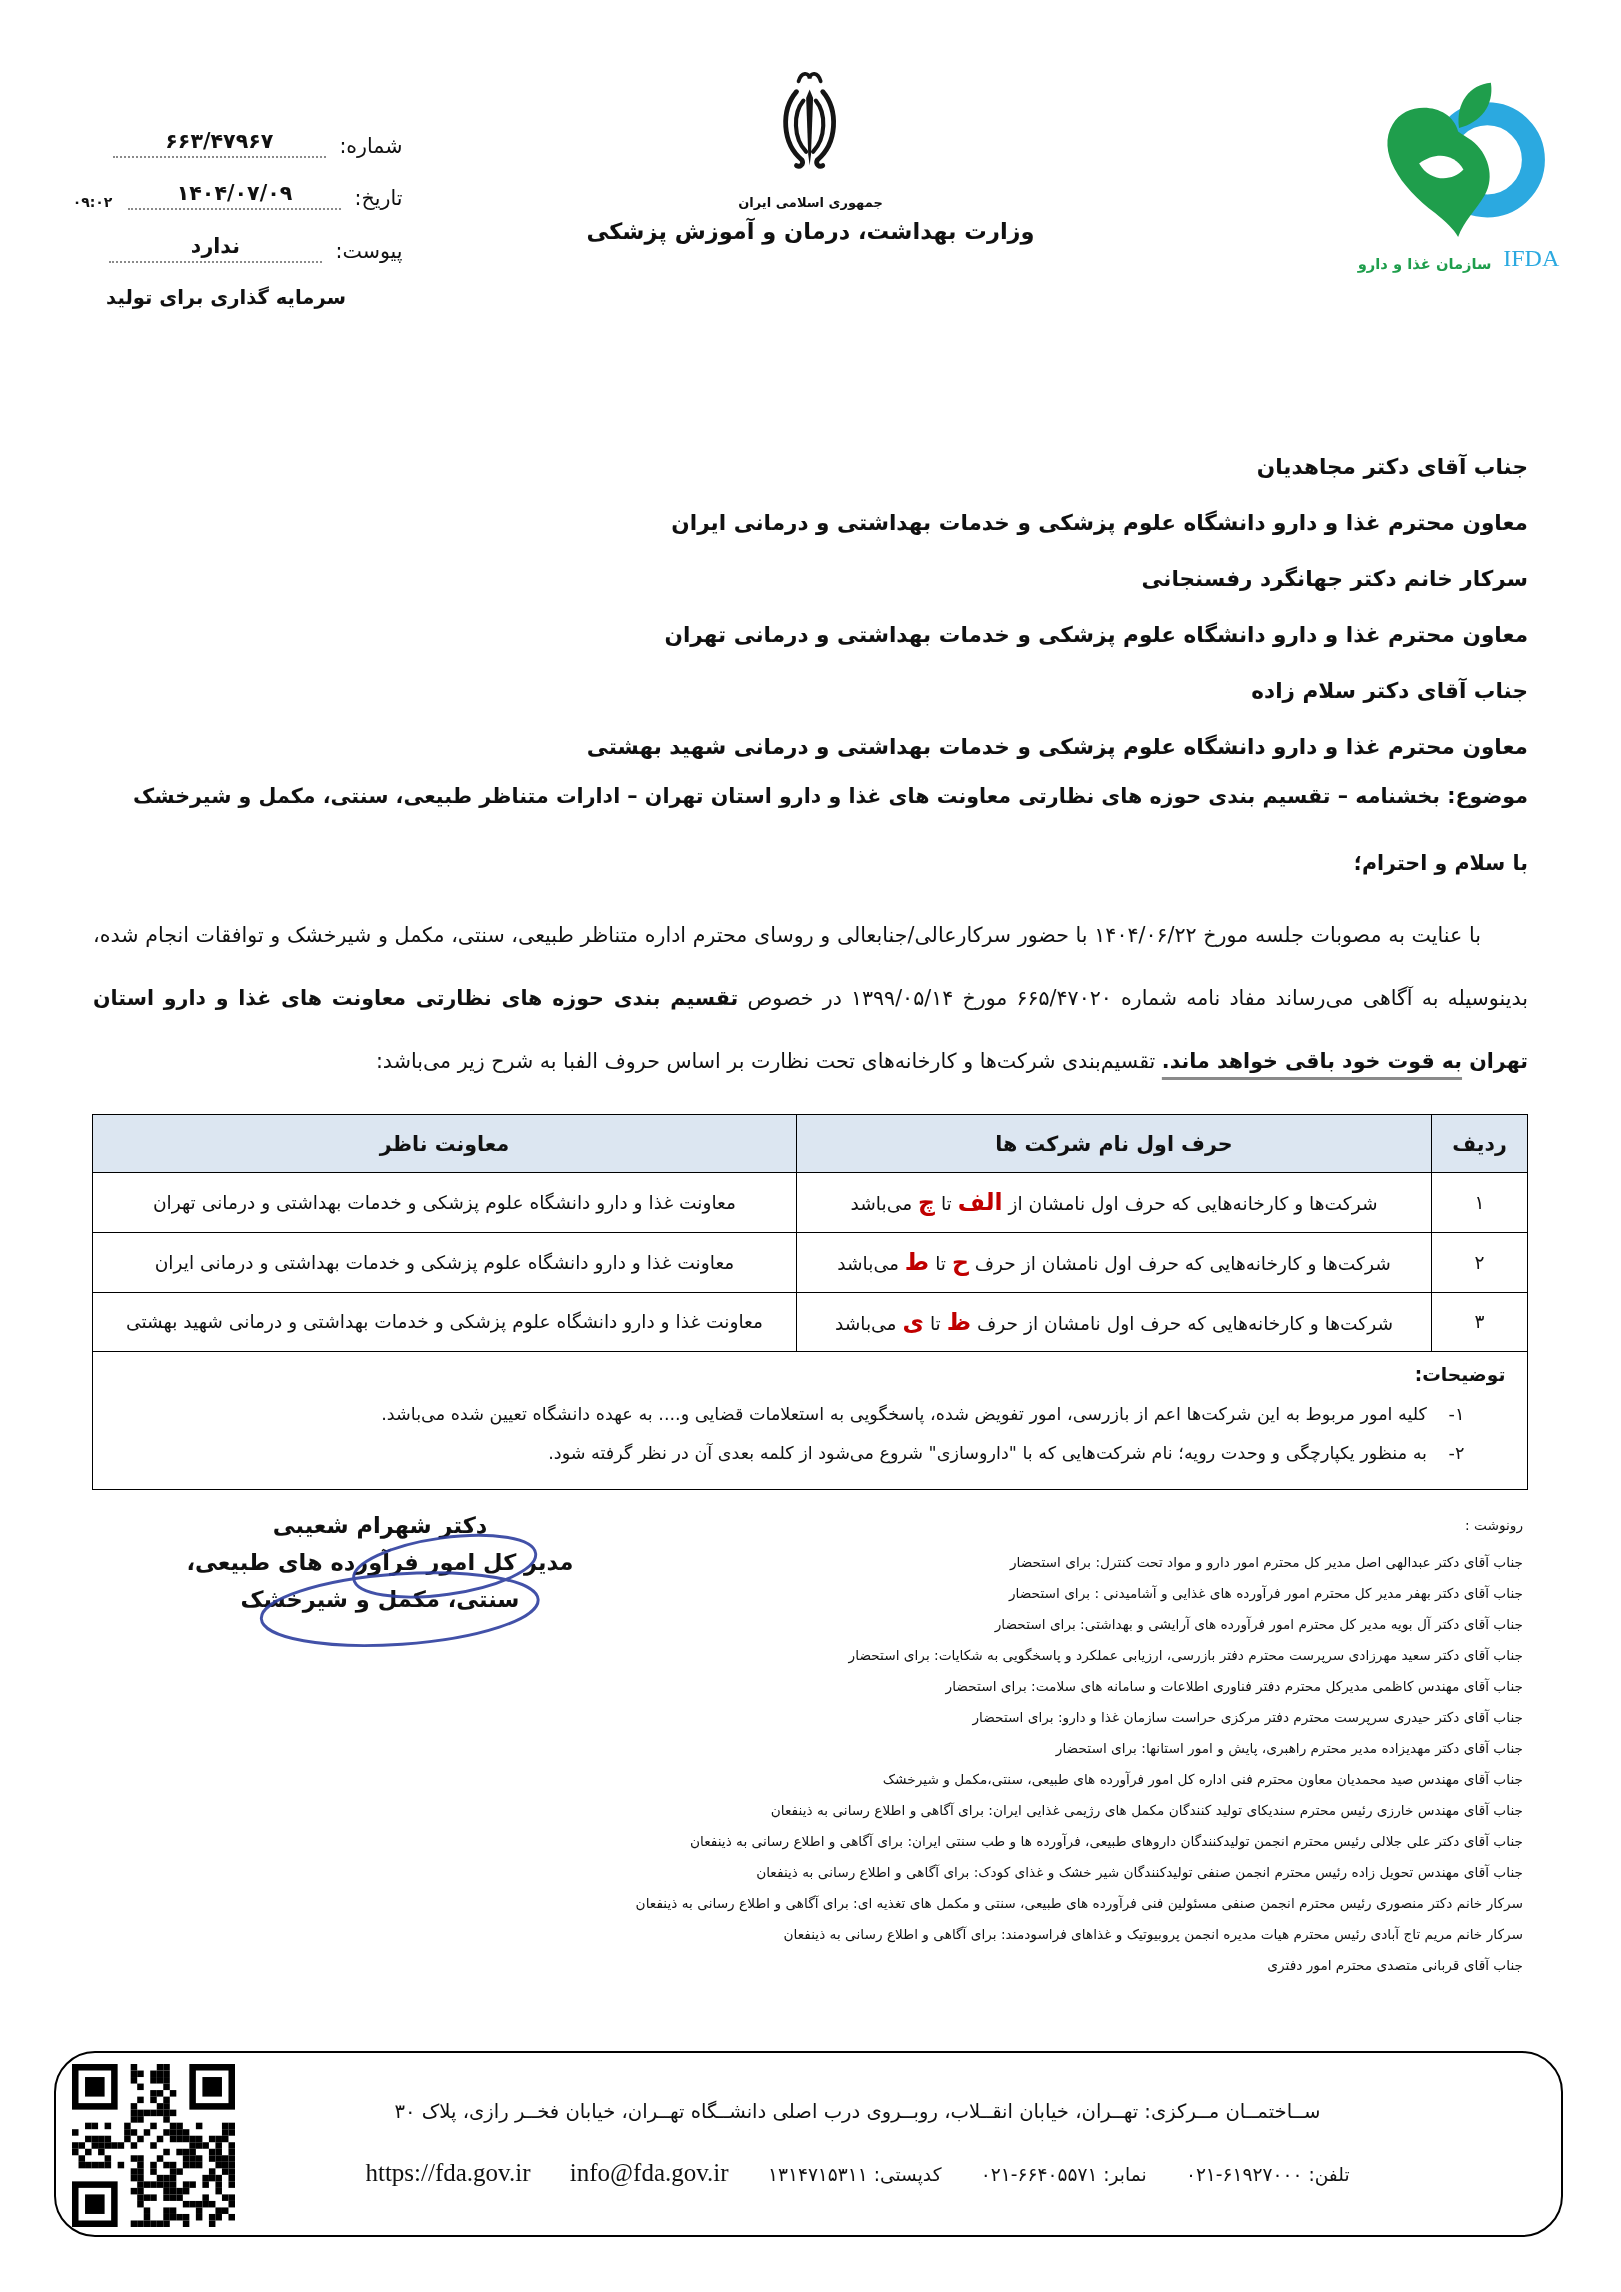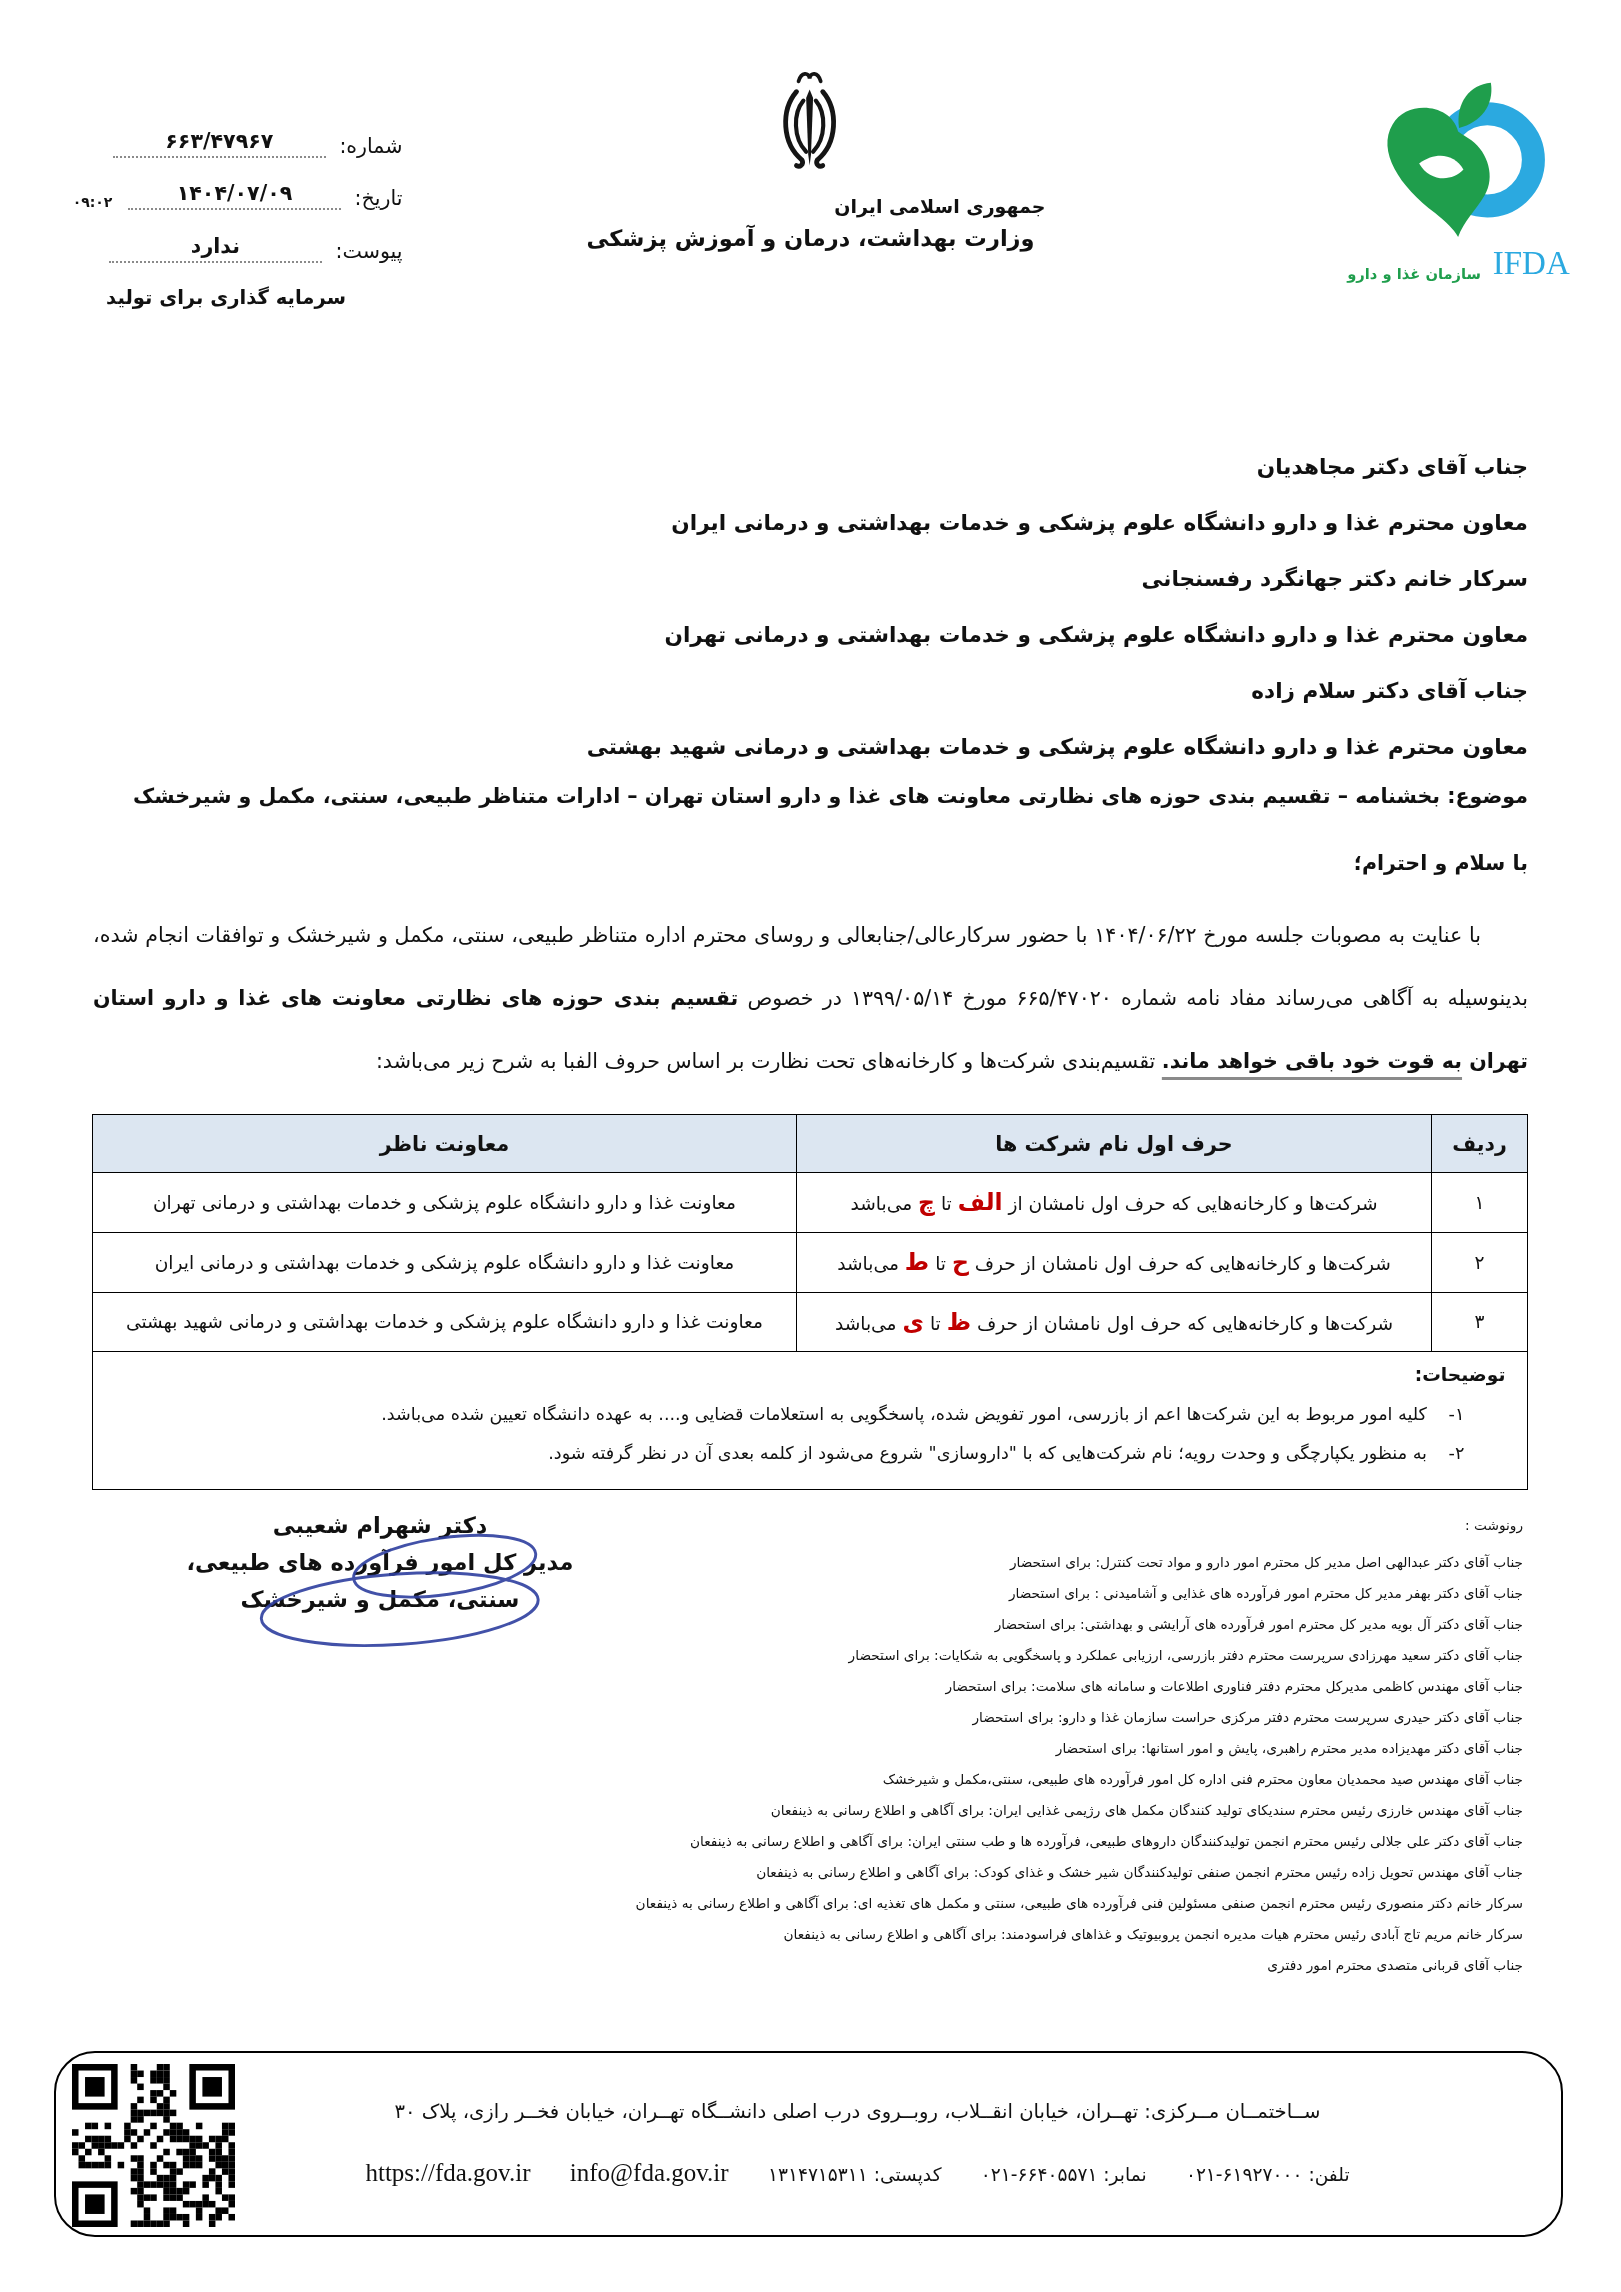--- a/index.html
+++ b/index.html
@@ -10,27 +10,27 @@
   
   .hdr-fields{position:absolute;left:25.5px;top:129px;width:377px;direction:rtl;}
   .hdr-row{display:flex;align-items:flex-end;justify-content:flex-start;margin-bottom:23.5px;gap:13.7px;}
   .hdr-label{font-size:20.6px;white-space:nowrap;}
   .dotline{border-bottom:2px dotted #8a8a8a;min-width:201px;text-align:center;padding:0 5.9px 2.9px;font-weight:bold;font-size:20.6px;}
   .time-val{font-weight:bold;font-size:14px;margin-right:2px;margin-left:20px;}
   .slogan{font-weight:bold;font-size:19.6px;text-align:center;width:353px;margin-top:2px;}
   
   .emblem-wrap{position:absolute;left:50%;top:69px;transform:translateX(-50%);width:470px;text-align:center;}
   .emblem-wrap svg{display:block;margin:0 auto;}
-  .country{font-size:19px;font-weight:bold;margin-top:5.9px;text-align:right;}
+  .country{font-size:13px;font-weight:bold;margin-top:5.9px;}
   .ministry{font-size:22.5px;font-weight:bold;margin-top:7.8px;}
   
   .ifda-wrap{position:absolute;left:1341px;top:78px;width:235px;text-align:center;}
   .ifda-caption{display:flex;direction:ltr;align-items:flex-end;justify-content:center;gap:11.8px;margin-top:-5.9px;}
   .ifda-org{color:#1f9e4c;font-size:14.7px;font-weight:bold;}
-  .ifda-acronym{color:#2ba9e0;font-size:33px;font-family:"Liberation Serif","DejaVu Serif",serif;}
+  .ifda-acronym{color:#2ba9e0;font-size:24px;font-family:"Liberation Serif","DejaVu Serif",serif;}
   
   .recipients{position:absolute;top:439px;right:93px;left:93px;font-weight:bold;font-size:21.6px;line-height:56px;text-align:right;}
   
   .subject{position:absolute;top:784px;right:93px;left:93px;font-weight:bold;font-size:20.6px;text-align:right;}
   .greeting{position:absolute;top:851px;right:93px;font-weight:bold;font-size:20.6px;}
   .body-par{position:absolute;top:904px;right:93px;left:93px;font-size:20.6px;line-height:63px;text-align:justify;text-align-last:right;text-indent:47px;}
   .b{font-weight:bold;}
   .u{font-weight:bold;text-decoration:underline;text-decoration-color:#8a8a8a;text-decoration-thickness:2.5px;text-underline-offset:8.8px;}
   
   .sup-table{position:absolute;top:1114px;right:93px;width:1436px;border-collapse:collapse;}

